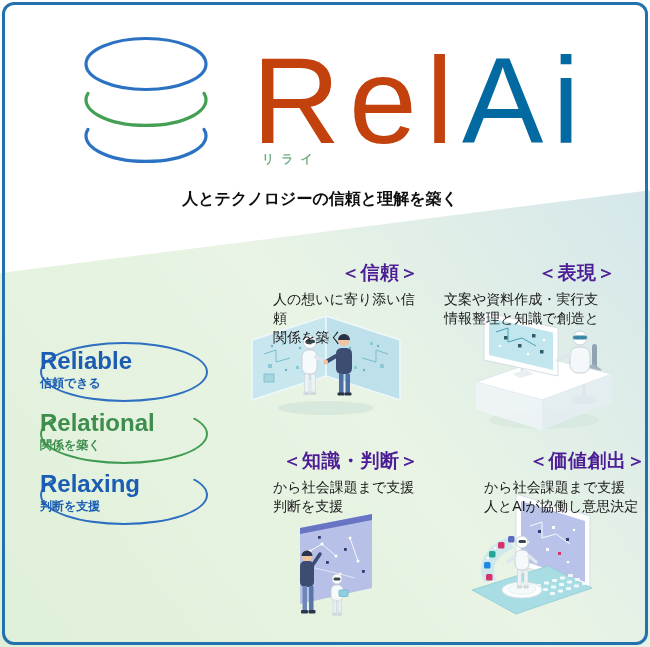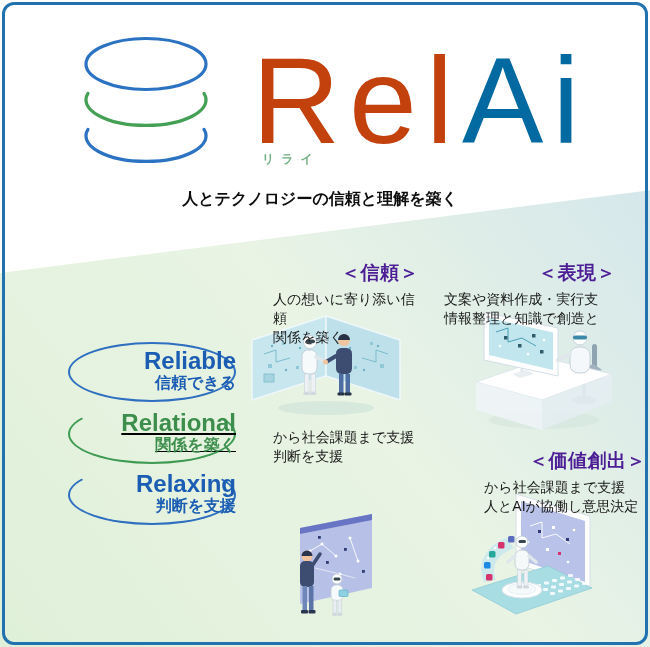--- a/index.html
+++ b/index.html
@@ -24,27 +24,27 @@
   
   .feature{position:absolute;z-index:5;}
   .f-title{font-size:19px;font-weight:800;color:#4c1d95;text-align:right;margin-bottom:4px;
         letter-spacing:0.5px;margin-top:20px;}
   .f-line{font-size:14px;line-height:19px;color:#1a1a1a;font-weight:500;margin-left:40px;}
   .feat-1{left:233px;top:240px;width:186px;}
   .feat-2{left:404px;top:240px;width:212px;}
   .feat-3{left:233px;top:428px;width:186px;}
   .feat-4{left:444px;top:428px;width:202px;}
   
-  .oval{position:absolute;left:68px;width:168px;height:60px;text-align:right;z-index:5;}
-  .oval-1{top:342px;} .oval-2{top:404px;text-decoration:underline;} .oval-3{top:465px;}
+  .oval{position:absolute;left:40px;width:168px;height:60px;text-align:left;z-index:5;}
+  .oval-1{top:342px;} .oval-2{top:404px;} .oval-3{top:465px;}
   .ring{position:absolute;inset:0;border:2.5px solid #2e6fc0;border-radius:50%;}
   .ring.green{border-color:#3f9b52;}
   .ring.open{border-top-color:transparent;}
   .ov-en{position:relative;font-size:24px;font-weight:800;line-height:26px;padding-top:6px;}
-  .ov-ja{position:relative;font-size:16px;font-weight:700;line-height:18px;}
+  .ov-ja{position:relative;font-size:12px;font-weight:700;line-height:18px;}
   .c-blue{color:#1a5db3;} .c-green{color:#3d8e4d;}
   
   .illu{position:absolute;z-index:4;}
   .illu-1{left:246px;top:304px;width:160px;height:118px;}
   .illu-2{left:460px;top:298px;width:168px;height:138px;}
   .illu-3{left:280px;top:506px;width:100px;height:132px;}
   .illu-4{left:458px;top:486px;width:148px;height:156px;}
 </style>
 </head>
 <body>
@@ -72,20 +72,21 @@
     <div class="f-line">関係を築く</div>
   </div>
 
   <div class="feature feat-2">
     <div class="f-title">＜表現＞</div>
     <div class="f-line">文案や資料作成・実行支</div>
     <div class="f-line">情報整理と知識で創造と</div>
   </div>
 
   <div class="feature feat-3">
+    <div class="f-title">＜知識・判断＞</div>
     <div class="f-line">から社会課題まで支援</div>
     <div class="f-line">判断を支援</div>
   </div>
 
   <div class="feature feat-4">
     <div class="f-title">＜価値創出＞</div>
     <div class="f-line">から社会課題まで支援</div>
     <div class="f-line">人とAIが協働し意思決定</div>
   </div>
 

